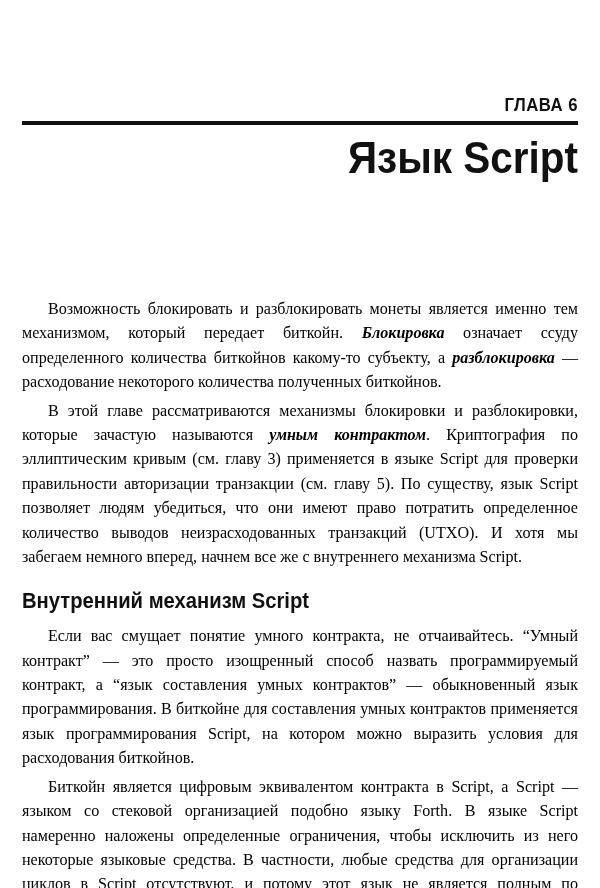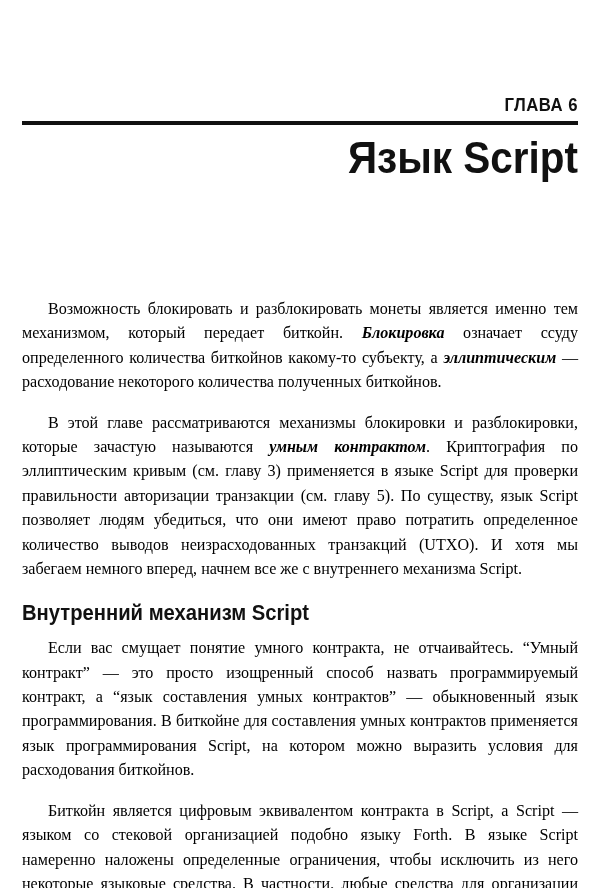--- a/index.html
+++ b/index.html
@@ -76,21 +76,21 @@
     margin: 0;
     font-size: 16.1px;
     line-height: 24.4px;
     text-align: justify;
     text-indent: 26px;
     hyphens: manual;
     word-spacing: 0px;
   }
 
   p.body-par + p.body-par {
-    margin-top: 16px;
+    margin-top: 4px;
   }
 
   .section-heading {
     font-family: "Liberation Sans Narrow", "Liberation Sans", "DejaVu Sans", sans-serif;
     font-weight: 700;
     font-size: 21.5px;
     line-height: 1.2;
     color: #111111;
     margin: 20px 0 9px 0;
     transform: scaleX(0.94);
@@ -109,21 +109,21 @@
 <div class="page">
 
   <div class="chapter-header">
     <div class="chapter-eyebrow">ГЛАВА 6</div>
     <div class="chapter-rule"></div>
     <div class="chapter-title">Язык Script</div>
   </div>
 
   <div class="content">
 
-    <p class="body-par">Возможность блокировать и разблокировать монеты является именно тем механизмом, который передает биткойн. <em class="term">Блокировка</em> означает ссуду определенного количества биткойнов какому-то субъекту, а <em class="term">эллиптическим</em> — расходование некоторого количества полученных биткойнов.</p>
+    <p class="body-par">Возможность блокировать и разблокировать монеты является именно тем механизмом, который передает биткойн. <em class="term">Блокировка</em> означает ссуду определенного количества биткойнов какому-то субъекту, а <em class="term">разблокировка</em> — расходование некоторого количества полученных биткойнов.</p>
 
     <p class="body-par">В этой главе рассматриваются механизмы блокировки и разблокировки, которые зачастую называются <em class="term">умным контрактом</em>. Криптография по эллиптическим кривым (см. главу 3) применяется в языке Script для проверки правильности авторизации транзакции (см. главу 5). По существу, язык Script позволяет людям убедиться, что они имеют право потратить определенное количество выводов неизрасходованных транзакций (UTXO). И хотя мы забегаем немного вперед, начнем все же с внутреннего механизма Script.</p>
 
     <h2 class="section-heading">Внутренний механизм Script</h2>
 
     <p class="body-par">Если вас смущает понятие умного контракта, не отчаивайтесь. “Умный контракт” — это просто изощренный способ назвать программируемый контракт, а “язык составления умных контрактов” — обыкновенный язык программирования. В биткойне для составления умных контрактов применяется язык программирования Script, на котором можно выразить условия для расходования биткойнов.</p>
 
     <p class="body-par">Биткойн является цифровым эквивалентом контракта в Script, a Script — языком со стековой организацией подобно языку Forth. В языке Script намеренно наложены определенные ограничения, чтобы исключить из него некоторые языковые средства. В частности, любые средства для организации циклов в Script отсутствуют, и потому этот язык не является полным по Тьюрингу.</p>
 
   </div>

